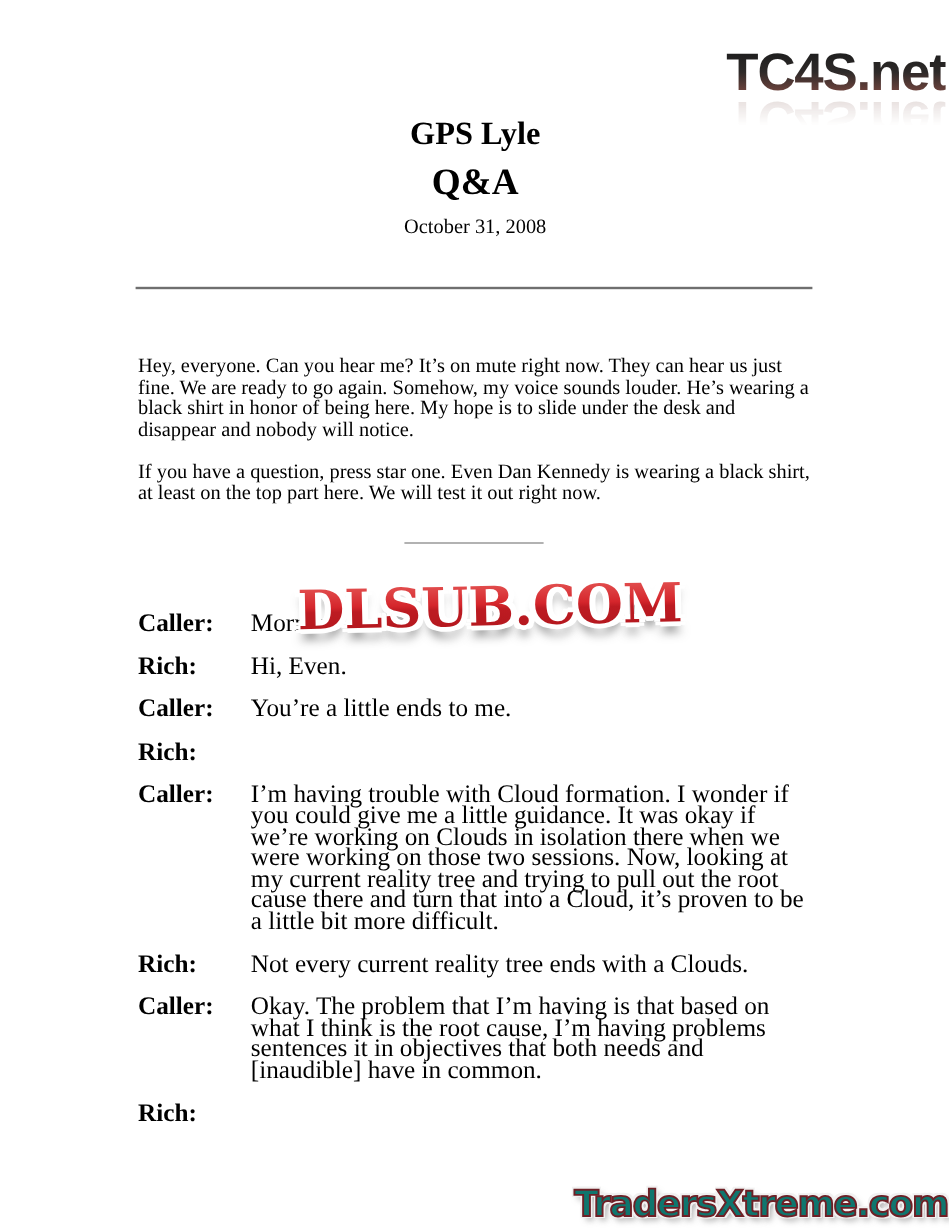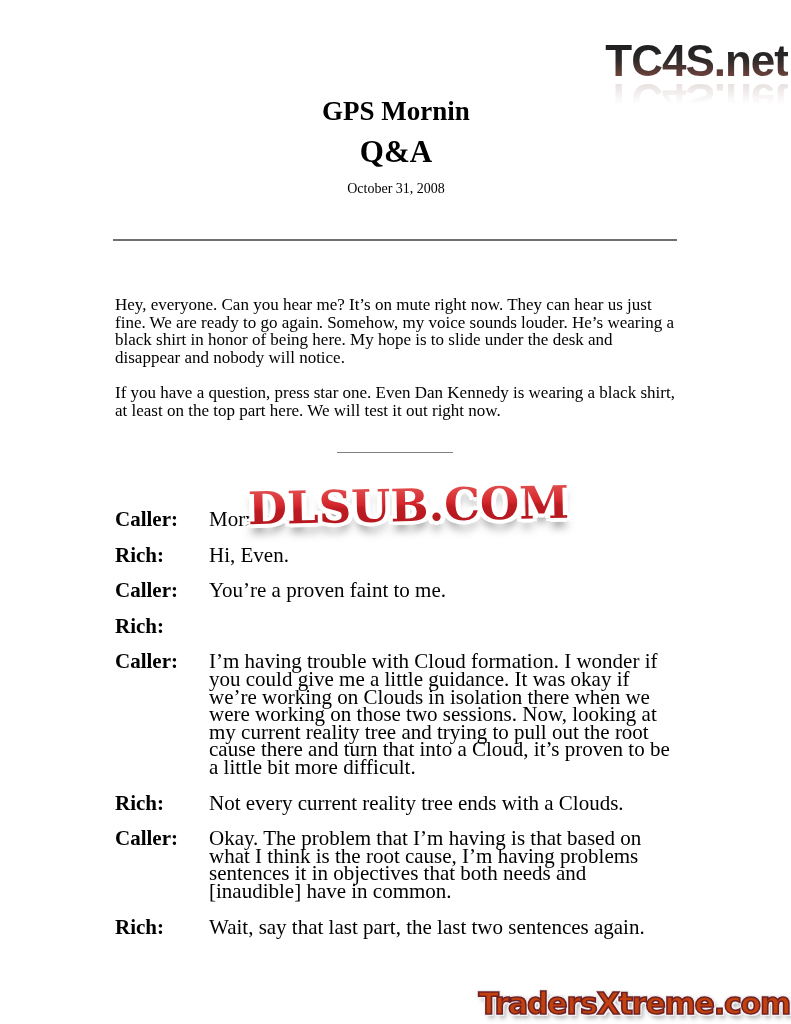--- a/index.html
+++ b/index.html
@@ -20,21 +20,21 @@
     font-family:"Liberation Sans", sans-serif; font-weight:bold; font-size:44px; letter-spacing:-1px;
     color:#9b7b76; display:block; transform:scaleY(-1); opacity:.42; margin-top:-8px;
     -webkit-mask-image:linear-gradient(to bottom, transparent 38%, rgba(0,0,0,.75) 100%);
             mask-image:linear-gradient(to bottom, transparent 38%, rgba(0,0,0,.75) 100%);
   }
 
   
   .header-block { position:absolute; top:96px; left:115px; width:562px; text-align:center; }
   .doc-title    { font-size:27px; font-weight:bold; margin:0 0 12px 0; line-height:31px; }
   .doc-subtitle { font-size:31px; font-weight:bold; margin:0 0 14px 0; line-height:26px; }
-  .doc-date     { font-size:14px; margin:0; line-height:20px; }
+  .doc-date     { font-size:17px; margin:0; line-height:20px; }
 
   .rule-full  { position:absolute; top:239px; left:113px; width:564px; height:2px; background:#6f6f6f; }
   .rule-short { position:absolute; top:452px; left:337px; width:116px; height:1px; background:#808080; }
 
   
   .intro { position:absolute; top:296px; left:115px; width:566px; font-size:17px; line-height:17.6px; }
   .intro p { margin:0 0 18px 0; }
 
   .dialogue { position:absolute; top:511px; left:115px; width:566px; font-size:21px; line-height:17.6px; }
   .d-row { display:flex; margin-bottom:18px; }
@@ -58,38 +58,38 @@
     text-shadow:
       -4px -3px 0 #fff, 4px -3px 0 #fff, -4px 3px 0 #fff, 4px 3px 0 #fff,
       0 -4px 0 #fff, 0 4px 0 #fff, -5px 0 0 #fff, 5px 0 0 #fff,
       0 9px 8px rgba(60,60,60,.55);
   }
 
   
   .tx-logo {
     position:absolute; right:1px; bottom:3px;
     font-family:"DejaVu Sans", sans-serif; font-weight:bold; font-size:30px; letter-spacing:-1.2px;
-    color:#c2410c; -webkit-text-stroke:1.6px #6e2026; white-space:nowrap;
+    color:#0f766e; -webkit-text-stroke:1.6px #6e2026; white-space:nowrap;
     text-shadow:
       -2px -2px 0 #f1f1f1, 2px -2px 0 #f1f1f1, -2px 2px 0 #f1f1f1, 2px 2px 0 #f1f1f1,
       3px 4px 5px rgba(130,130,130,.75);
   }
 </style>
 </head>
 <body>
 
 <div id="page">
 
   <div class="tc4s-wrap">
     <span class="tc4s-text">TC4S.net</span>
     <span class="tc4s-reflect">TC4S.net</span>
   </div>
 
   <div class="header-block">
-    <div class="doc-title">GPS Mornin</div>
+    <div class="doc-title">GPS Lyle</div>
     <div class="doc-subtitle">Q&amp;A</div>
     <div class="doc-date">October 31, 2008</div>
   </div>
 
   <div class="rule-full"></div>
 
   <div class="intro">
     <p>Hey, everyone. Can you hear me? It’s on mute right now. They can hear us just fine. We are ready to go again. Somehow, my voice sounds louder. He’s wearing a black shirt in honor of being here. My hope is to slide under the desk and disappear and nobody will notice.</p>
     <p>If you have a question, press star one. Even Dan Kennedy is wearing a black shirt, at least on the top part here. We will test it out right now.</p>
   </div>
@@ -100,40 +100,39 @@
     <div class="d-row">
       <span class="d-speaker">Caller:</span>
       <span class="d-text">Mornin</span>
     </div>
     <div class="d-row">
       <span class="d-speaker">Rich:</span>
       <span class="d-text">Hi, Even.</span>
     </div>
     <div class="d-row">
       <span class="d-speaker">Caller:</span>
-      <span class="d-text">You’re a proven faint to me.</span>
+      <span class="d-text">You’re a little ends to me.</span>
     </div>
     <div class="d-row">
       <span class="d-speaker">Rich:</span>
     </div>
     <div class="d-row">
       <span class="d-speaker">Caller:</span>
       <span class="d-text">I’m having trouble with Cloud formation. I wonder if you could give me a little guidance. It was okay if we’re working on Clouds in isolation there when we were working on those two sessions. Now, looking at my current reality tree and trying to pull out the root cause there and turn that into a Cloud, it’s proven to be a little bit more difficult.</span>
     </div>
     <div class="d-row">
       <span class="d-speaker">Rich:</span>
       <span class="d-text">Not every current reality tree ends with a Clouds.</span>
     </div>
     <div class="d-row">
       <span class="d-speaker">Caller:</span>
       <span class="d-text">Okay. The problem that I’m having is that based on what I think is the root cause, I’m having problems sentences it in objectives that both needs and [inaudible] have in common.</span>
     </div>
     <div class="d-row">
       <span class="d-speaker">Rich:</span>
-      <span class="d-text">Wait, say that last part, the last two sentences again.</span>
     </div>
   </div>
 
   <div class="watermark">
     <span class="wm-outline">DLSUB.COM</span>
     <span class="wm-inner">DLSUB.COM</span>
   </div>
 
   <div class="tx-logo">TradersXtreme.com</div>
 

